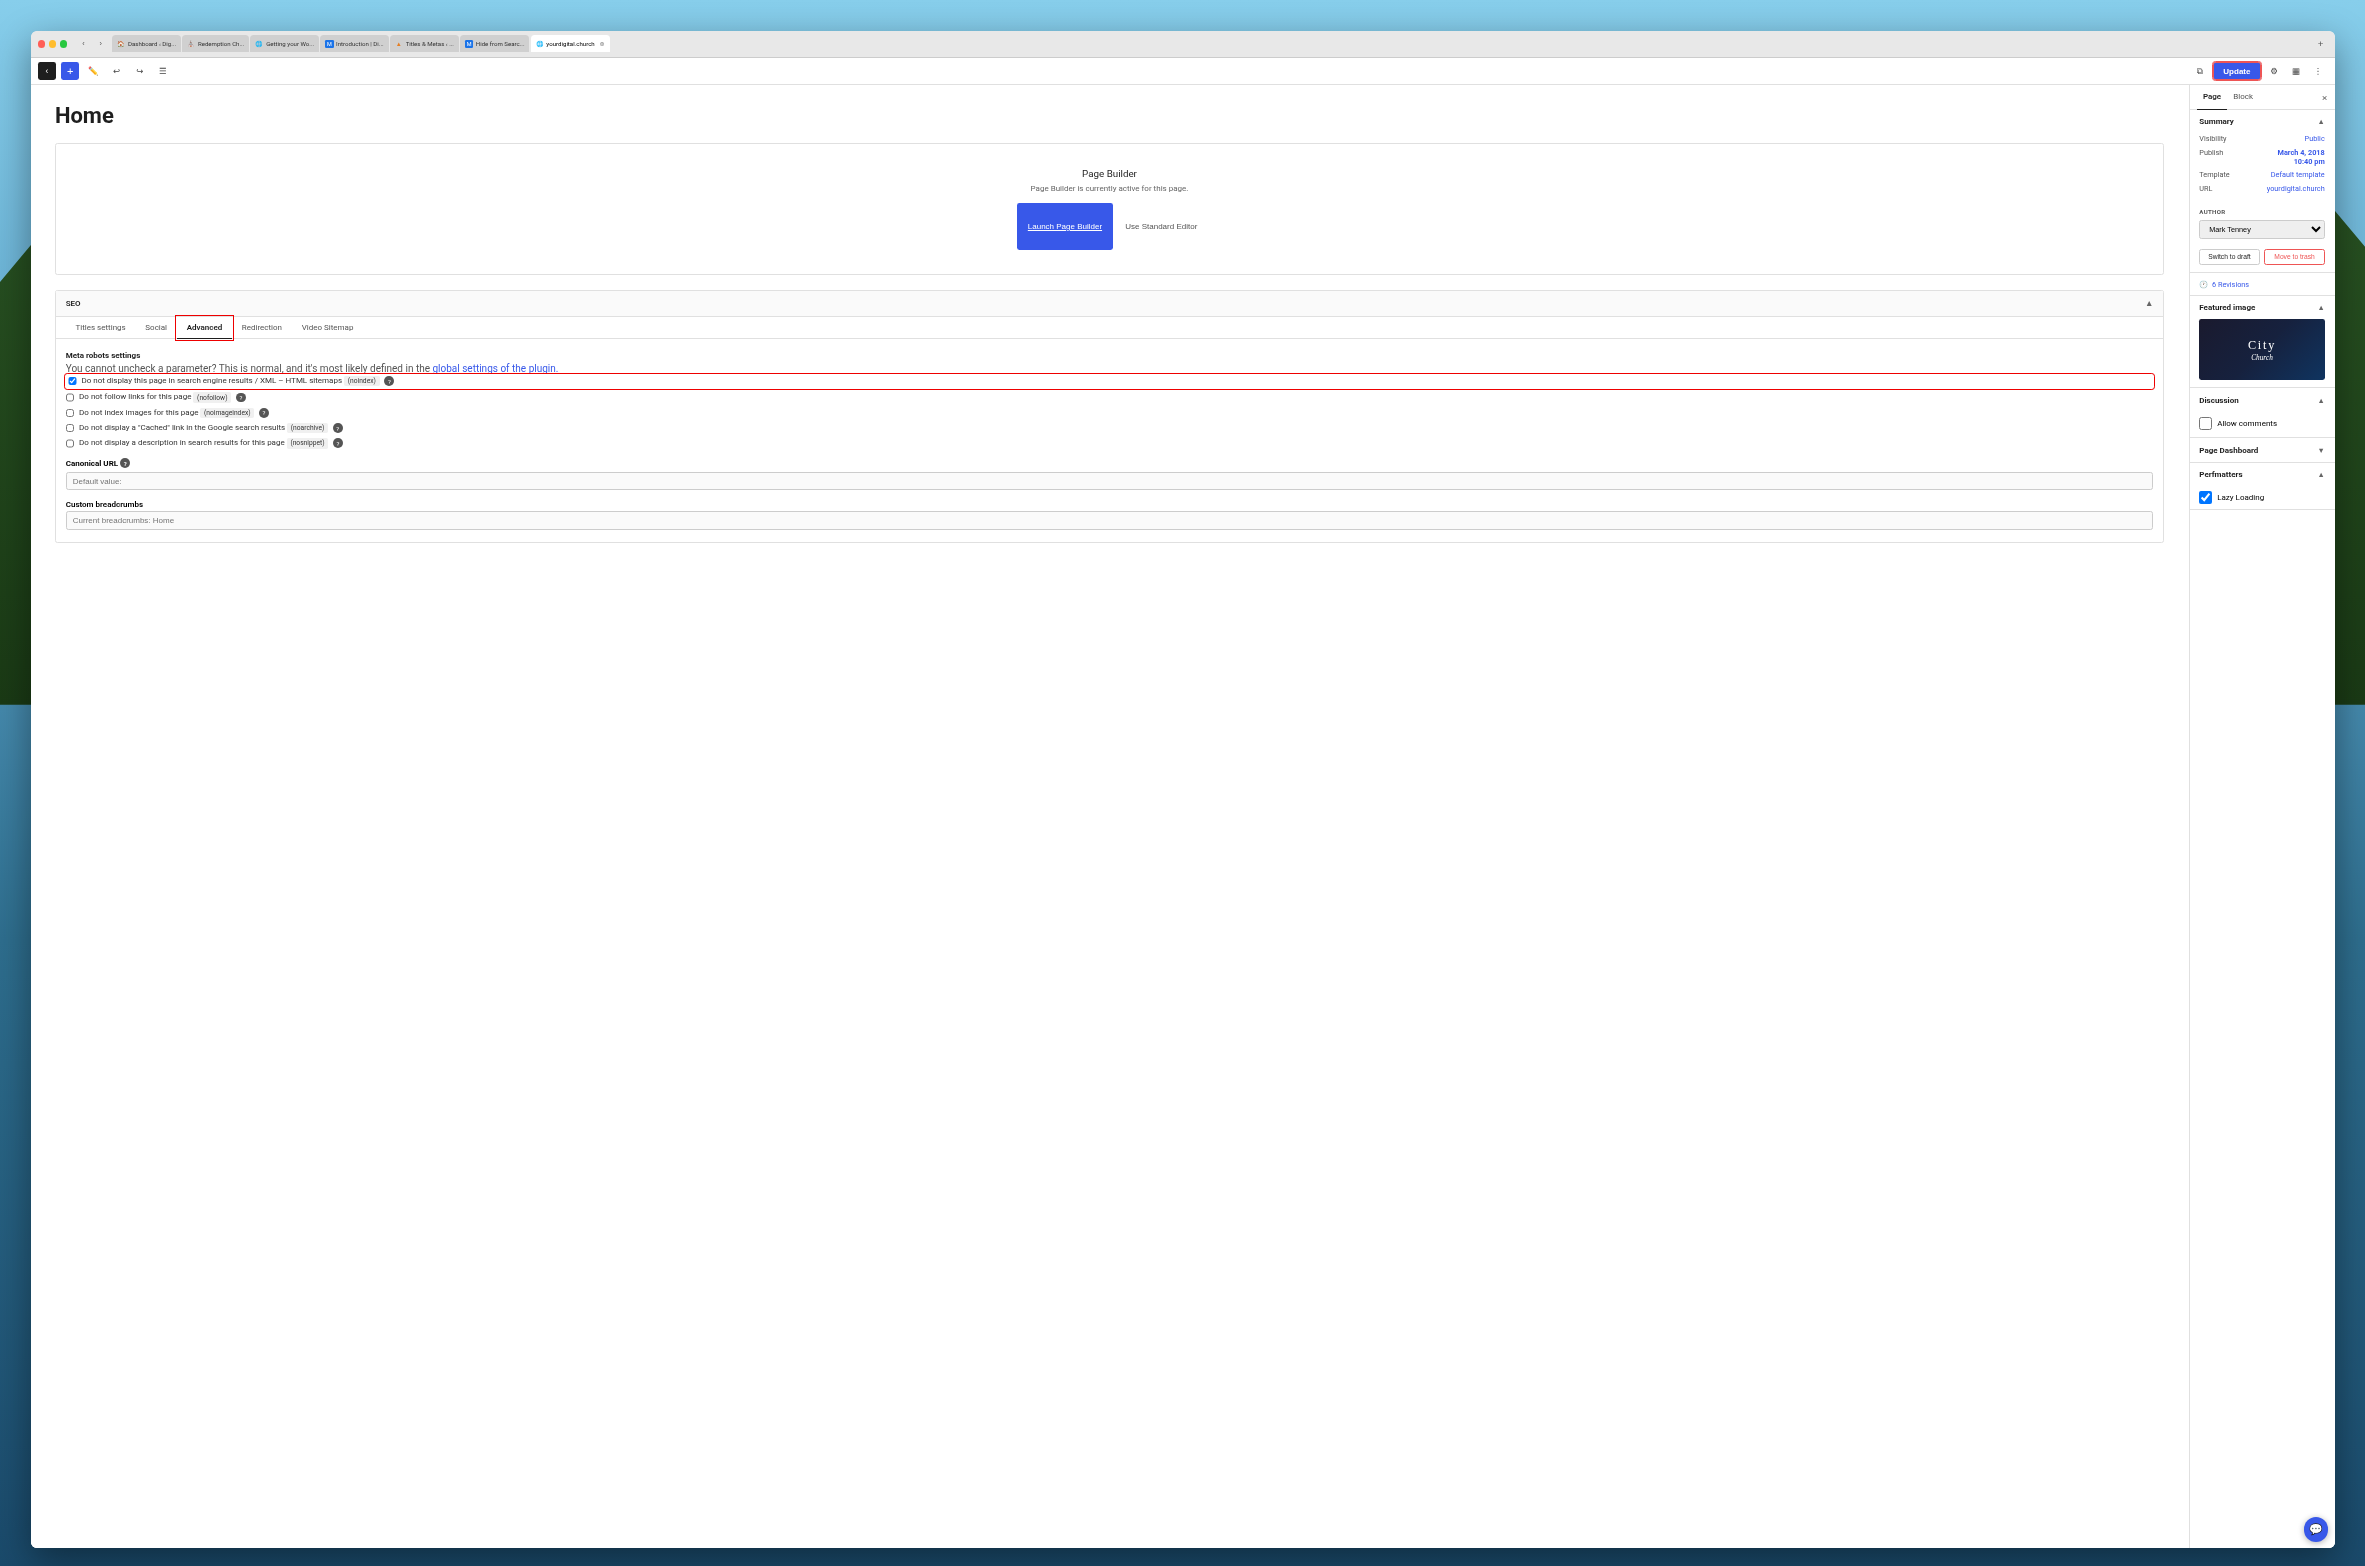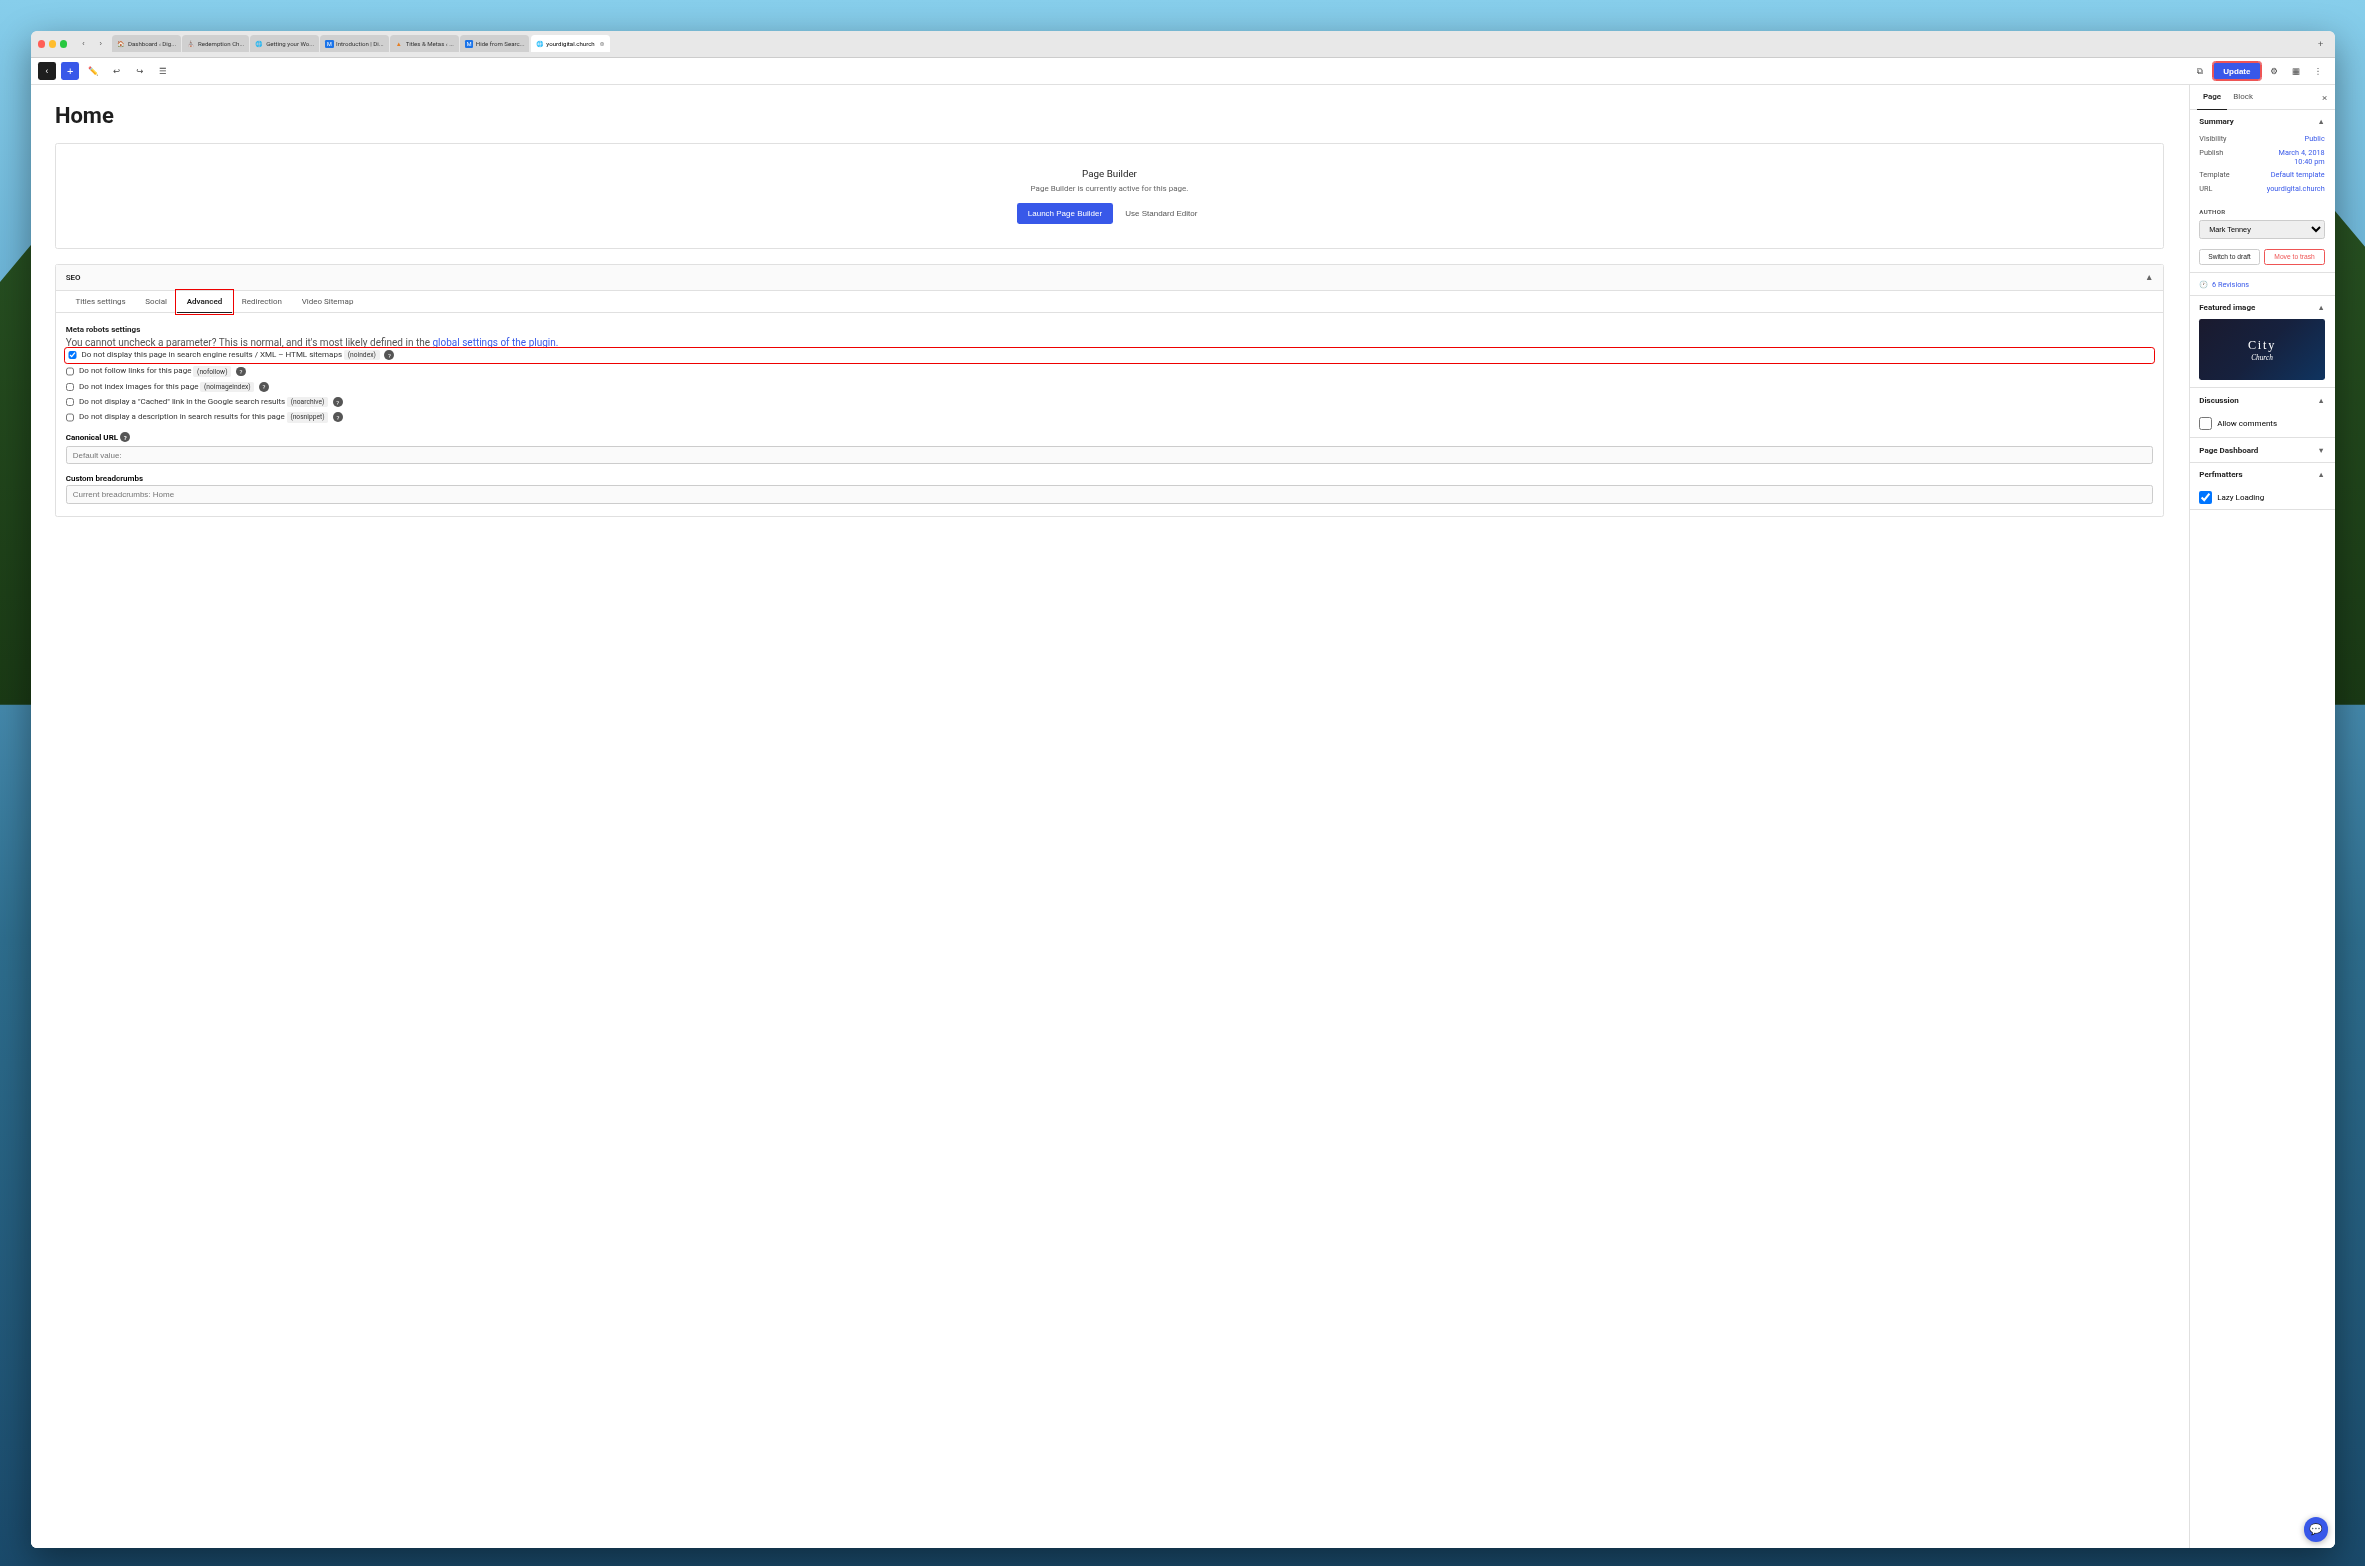--- a/index.html
+++ b/index.html
@@ -224,23 +224,24 @@
     .pb-buttons {
       display: flex;
       justify-content: center;
       gap: 7.3px;
     }
     .launch-pb-btn {
       background: #3858e9;
       color: #fff;
       border: none;
       border-radius: 2.4px;
-      padding: 6px 11px;
-      font-size: 8px;
-      cursor: pointer;
+      padding: 19px 11px;
+      font-size: 8px;
+      cursor: pointer;
+      text-decoration: underline;
     }
     .standard-editor-btn {
       background: transparent;
       color: #555;
       border: none;
       font-size: 8px;
       cursor: pointer;
       padding: 4.9px;
     }
 
@@ -710,21 +711,21 @@
           <span class="sidebar-section-title">Summary</span>
           <span class="section-chevron">▲</span>
         </div>
         <div class="summary-rows">
           <div class="summary-row">
             <span class="summary-key">Visibility</span>
             <span class="summary-val">Public</span>
           </div>
           <div class="summary-row">
             <span class="summary-key">Publish</span>
-            <span class="summary-val" style="white-space:pre-line;">March 4, 2018
+            <span class="summary-val" style="white-space:pre-line;font-weight:bold;">March 4, 2018
 10:40 pm</span>
           </div>
           <div class="summary-row">
             <span class="summary-key">Template</span>
             <span class="summary-val">Default template</span>
           </div>
           <div class="summary-row">
             <span class="summary-key">URL</span>
             <span class="summary-val">yourdigital.church</span>
           </div>

